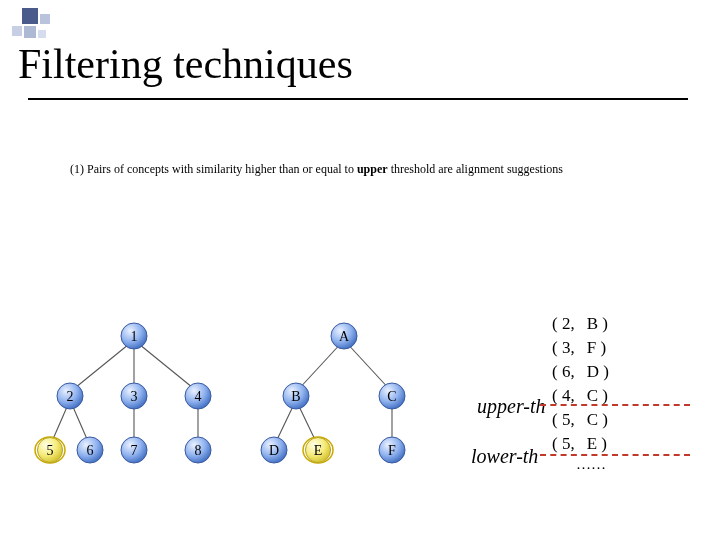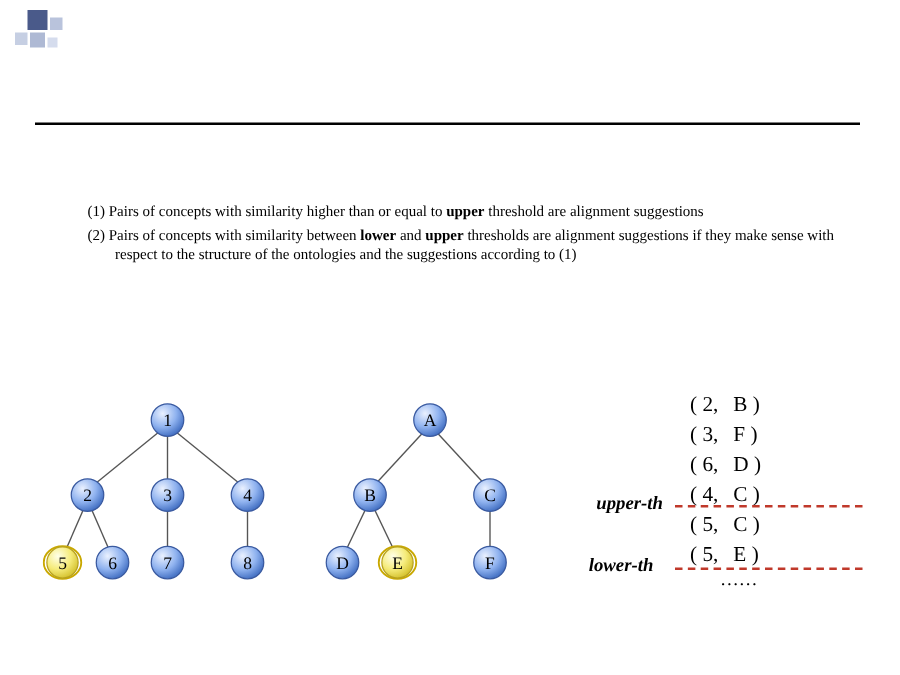--- a/index.html
+++ b/index.html
@@ -16,41 +16,41 @@
   .bullet{position:absolute;left:42px;top:118px;display:flex;align-items:center;}
   .bullet .bsq{width:14px;height:14px;background:#22336b;margin-right:10px;flex:none;}
   .bullet .btxt{font-size:28px;}
   .rules{position:absolute;left:70px;top:162px;width:610px;font-size:12px;line-height:1.25;}
   .rules .hang{padding-left:22px;text-indent:-22px;margin-bottom:4px;}
   .rules b{font-weight:bold;}
   .trees{position:absolute;left:34px;top:322px;}
   .pairs{position:absolute;left:552px;top:312px;font-size:17px;font-family:"Times New Roman",serif;}
   .pairs .row{height:24px;display:flex;align-items:center;white-space:pre;}
   .pairs .dots{font-size:15px;text-align:center;width:70px;margin-left:4px;}
-  .th-label{position:absolute;font-style:italic;font-weight:bold;font-size:15px;}
+  .th-label{position:absolute;font-style:italic;font-weight:normal;font-size:20px;}
   .dashed-line{position:absolute;border-top:2px dashed #c0392b;height:0;}
 </style>
 </head>
 <body>
 
 <div class="slide">
   <div class="corner-deco">
     <div class="sq sq1"></div>
       <div class="sq sq2"></div>
       <div class="sq sq3"></div>
       <div class="sq sq4"></div>
       <div class="sq sq5"></div>
   </div>
 
+  <h1 class="title">Filtering techniques</h1>
   <div class="rule"></div>
 
 
   <div class="rules">
     <div class="hang"><span>(1) Pairs of concepts with similarity higher than or equal to <b>upper</b> threshold are alignment suggestions</span></div>
-    <div class="hang"><span>(2) Pairs of concepts with similarity between <b>lower</b> and <b>upper</b> thresholds are alignment suggestions if they make sense with respect to the structure of the ontologies and the suggestions according to (1)</span></div>
   </div>
 
   <svg class="trees" width="420" height="170">
     <defs>
       <radialGradient id="gBlue" cx="35%" cy="30%" r="70%">
         <stop offset="0%" stop-color="#eaf1ff"></stop>
           <stop offset="60%" stop-color="#8fb2ef"></stop>
           <stop offset="100%" stop-color="#4a76c7"></stop>
       </radialGradient>
       <radialGradient id="gYel" cx="35%" cy="30%" r="70%">

